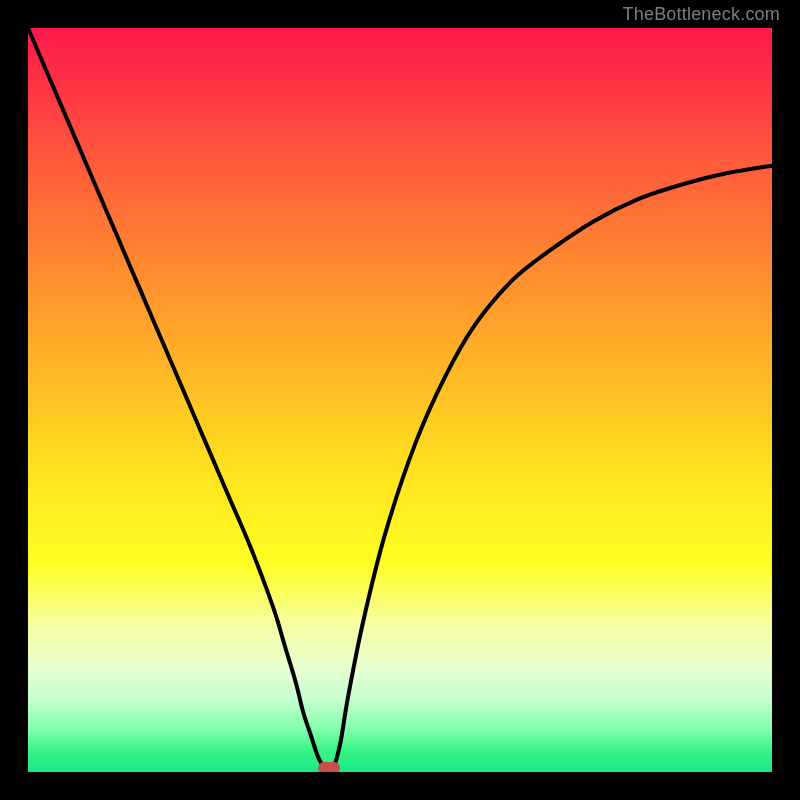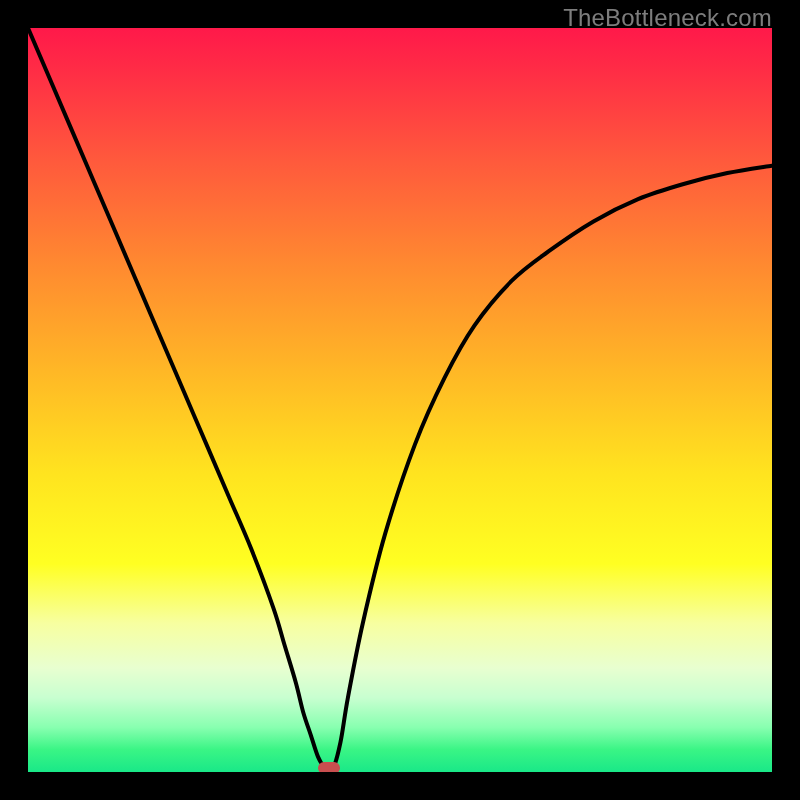--- a/index.html
+++ b/index.html
@@ -55,23 +55,23 @@
     position: absolute;
     width: 22px;
     height: 12px;
     border-radius: 6px;
     background: #c94f4f;
     transform: translate(-50%, -50%);
   }
   .watermark {
     position: absolute;
     top: 4px;
-    right: 28px;
+    right: 20px;
     color: #7d7d7d;
-    font-size: 24px;
+    font-size: 18px;
     font-weight: 500;
     letter-spacing: 0.2px;
     user-select: none;
   }
 </style>
 </head>
 <body>
 
 <div class="frame">
   <div class="plot-area">

